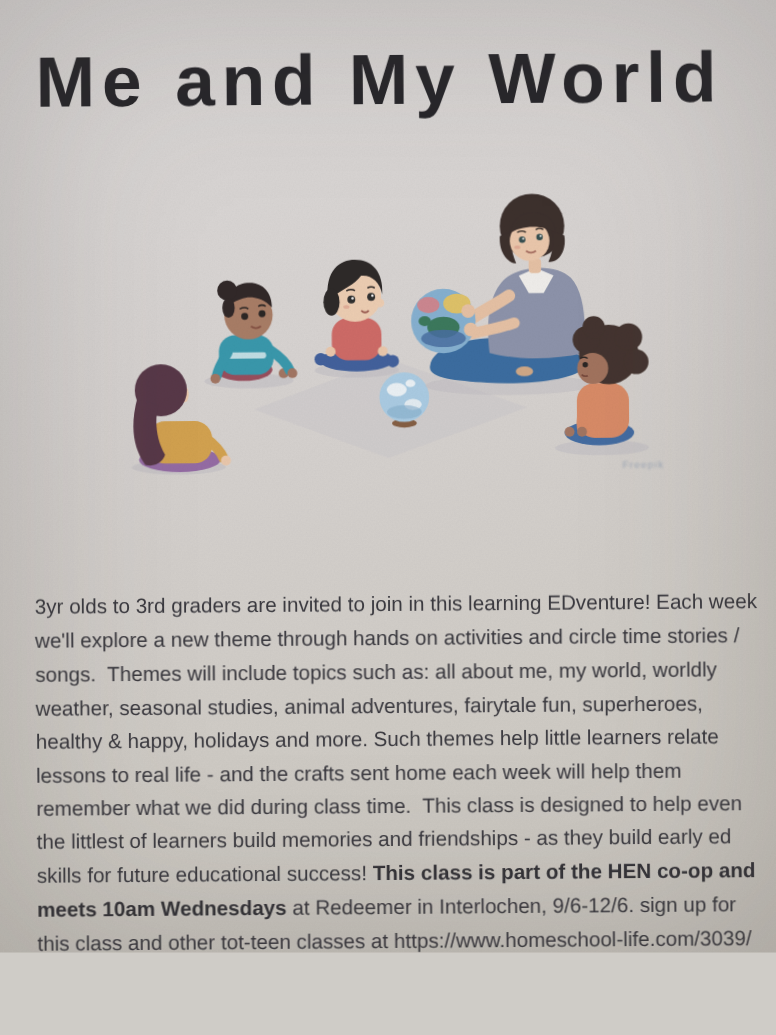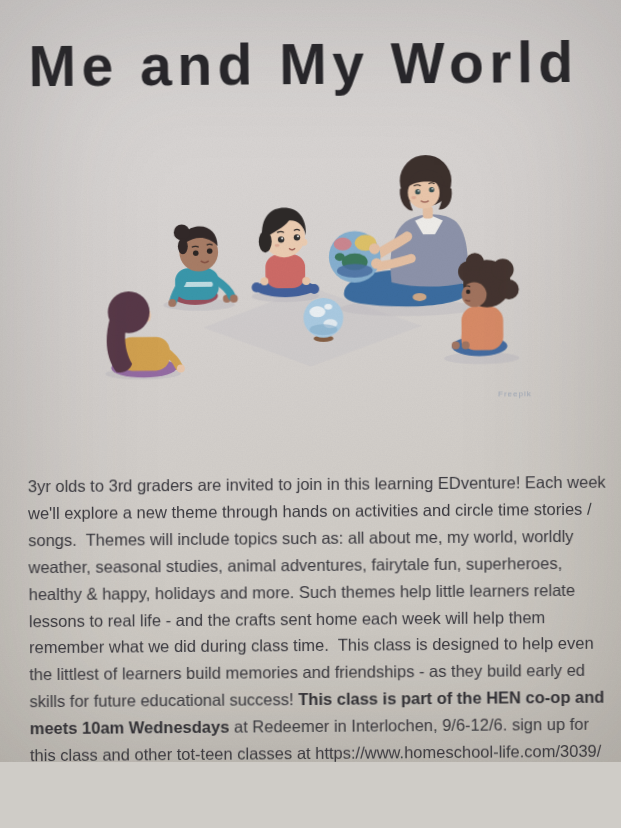--- a/index.html
+++ b/index.html
@@ -22,21 +22,21 @@
     font-size:57px;line-height:60px;font-weight:700;
     letter-spacing:5.5px;color:#27262a;
     filter:blur(0.3px);
     white-space:nowrap;
   }
   .illustration{
     position:absolute;left:78px;top:142px;width:462px;height:288px;
     filter:blur(0.4px) saturate(0.85) contrast(0.95);
   }
   .watermark{
-    position:absolute;left:498px;top:391px;
+    position:absolute;left:498px;top:369px;
     font-size:8px;letter-spacing:1px;color:#93a0b4;
     filter:blur(0.7px);opacity:0.8;
   }
   .body-text{
     position:absolute;left:27px;top:471px;width:589px;margin:0;
     font-size:16.5px;line-height:26.9px;color:#3a393f;
     white-space:pre-wrap;
     filter:blur(0.25px);
   }
   .body-text .b{font-weight:700;color:#333237;}

